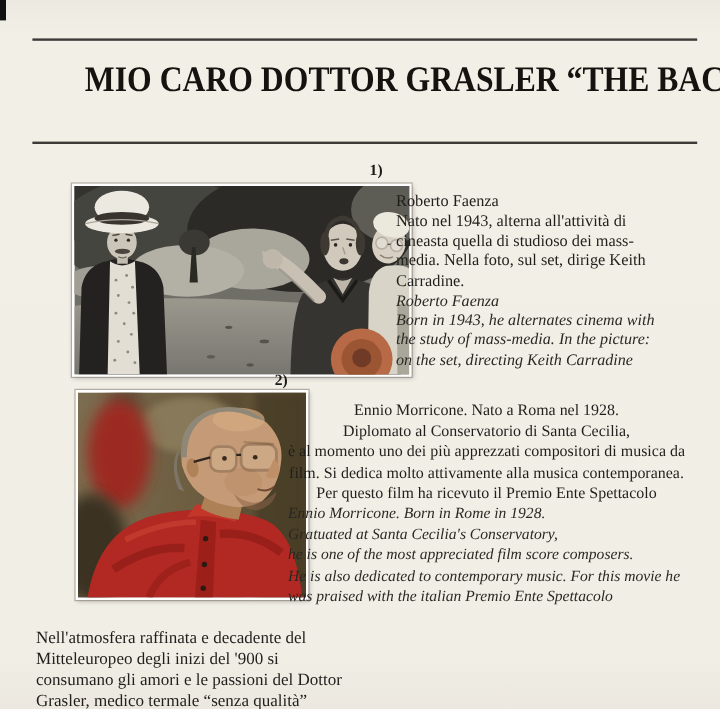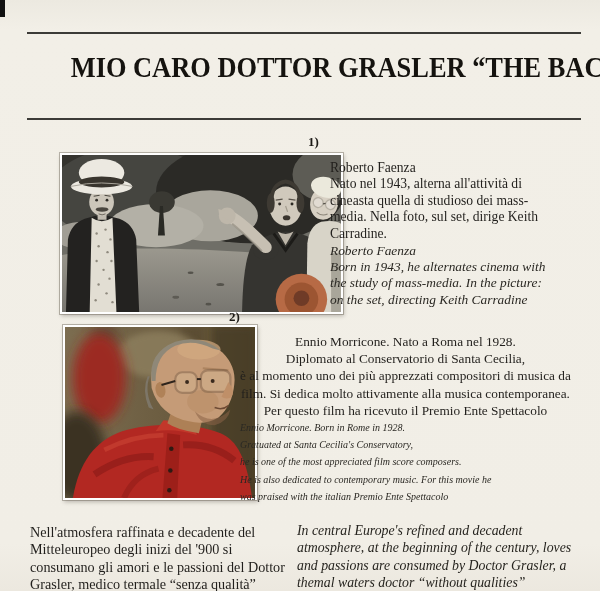--- a/index.html
+++ b/index.html
@@ -25,21 +25,21 @@
   .photo-1 { left:20px; top:137px; width:283px; height:161px; }
   .photo-2 { left:23px; top:309px; width:194px; height:175px; }
   .num { position:absolute; font-weight:700; font-size:13px; color:#1c1a16; }
   .num-1 { left:308px; top:134px; }
   .num-2 { left:229px; top:309px; }
   .block { position:absolute; white-space:pre-line;font-family:Liberation Serif, serif; }
   .en { font-style:italic; }
   .blk-it1 { left:330px; top:160px; font-size:13.6px; line-height:16.4px; }
   .blk-en1 { left:330px; top:243px; font-size:13.4px; line-height:16.2px; color:#2a2823; }
   .blk-it2 { left:240px; top:333px; font-size:13.3px; line-height:17.2px;text-align:center; }
-  .blk-en2 { left:240px; top:419px; font-size:10px; line-height:17.2px; color:#2a2823; }
+  .blk-en2 { left:240px; top:419px; font-size:13px; line-height:17.2px; color:#2a2823; }
   .blk-fit { left:30px;  top:524px; font-size:14.2px; line-height:17.4px; }
   .blk-fen { left:297px; top:522px; font-size:13.8px; line-height:17.4px; color:#26241f; }
 </style>
 </head>
 <body>
 
 <div class="page">
 
   <div class="corner-mark"></div>
   <div class="rule rule-top"></div>
@@ -212,18 +212,14 @@
   <div class="block blk-en2 en">Ennio Morricone. Born in Rome in 1928.
 Gratuated at Santa Cecilia's Conservatory,
 he is one of the most appreciated film score composers.
 He is also dedicated to contemporary music. For this movie he
 was praised with the italian Premio Ente Spettacolo</div>
 
   <div class="block blk-fit">Nell'atmosfera raffinata e decadente del
 Mitteleuropeo degli inizi del '900 si
 consumano gli amori e le passioni del Dottor
 Grasler, medico termale “senza qualità”</div>
-  <div class="block blk-fen en">In central Europe's refined and decadent
-atmosphere, at the beginning of the century, loves
-and passions are consumed by Doctor Grasler, a
-themal waters doctor “without qualities”</div>
 
 </div>
 
 </body></html>

